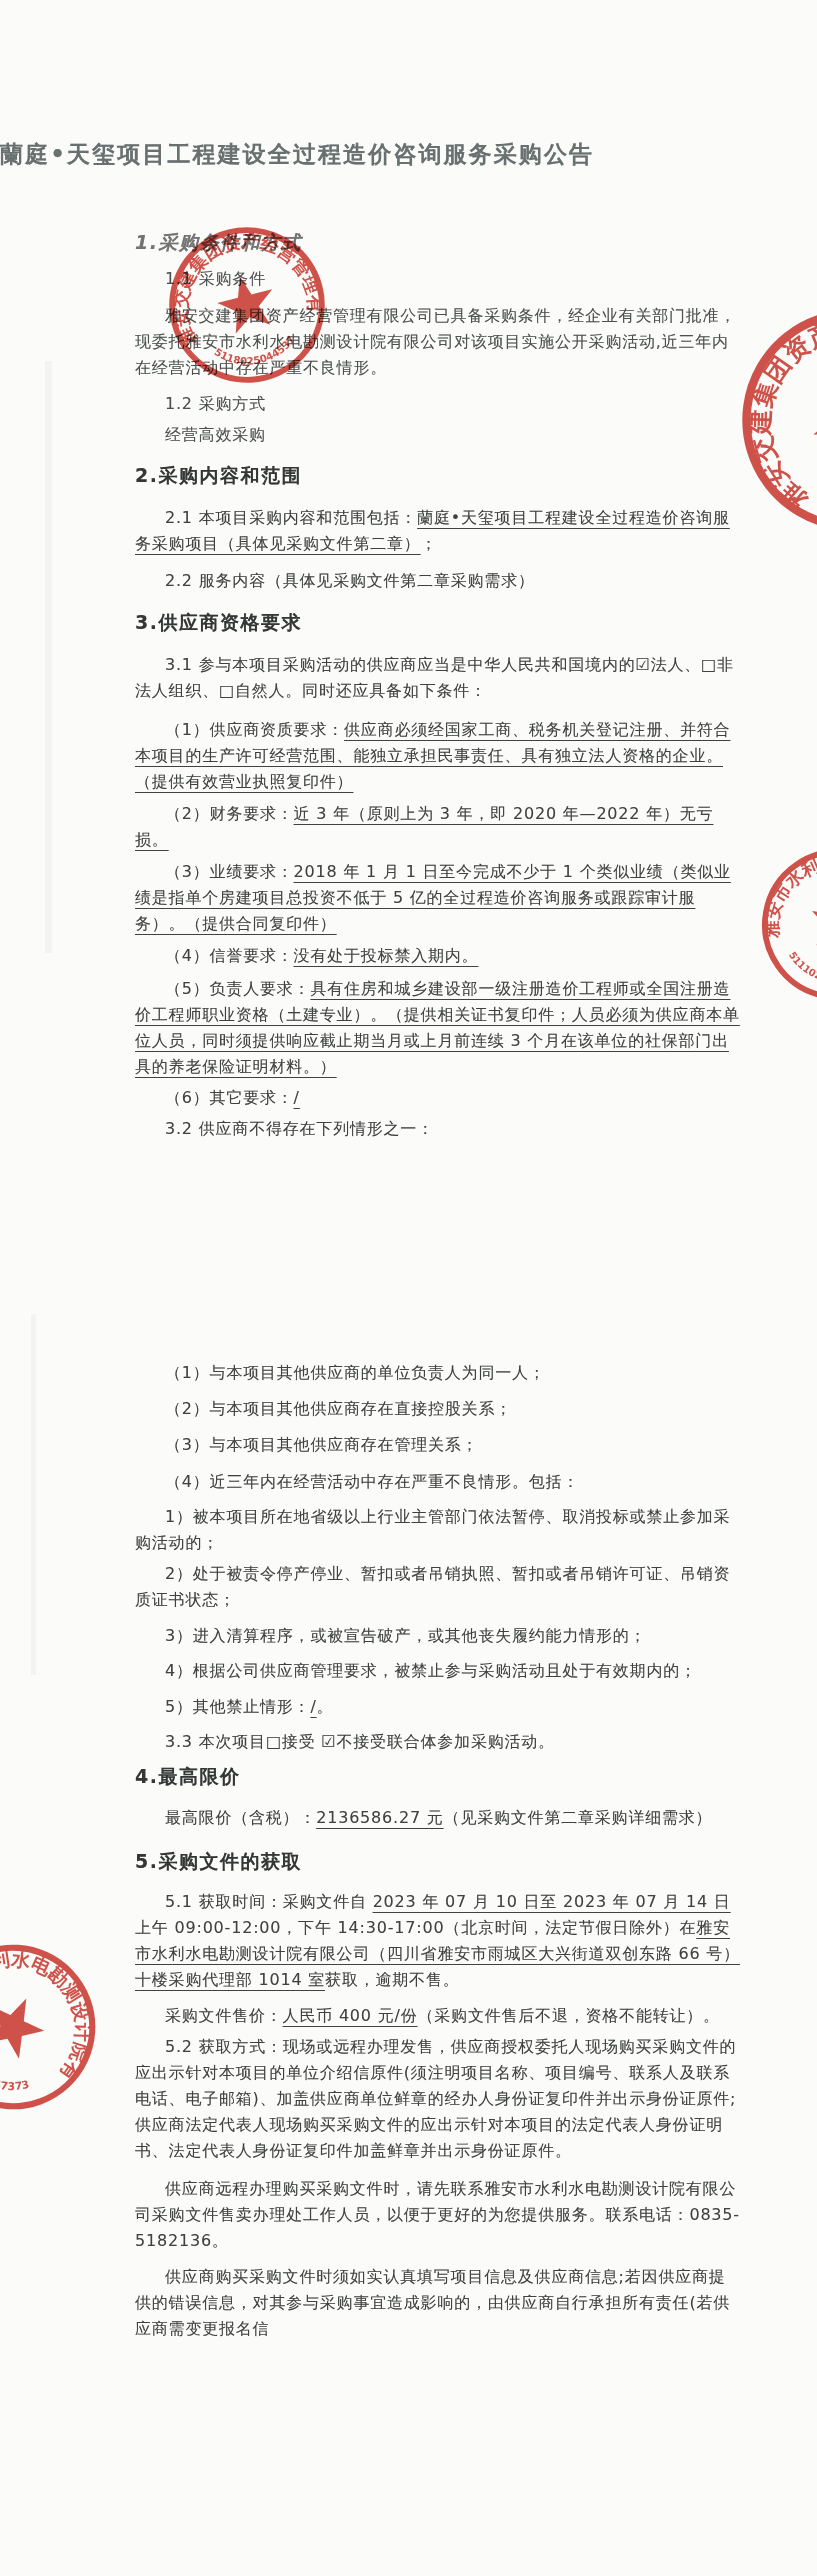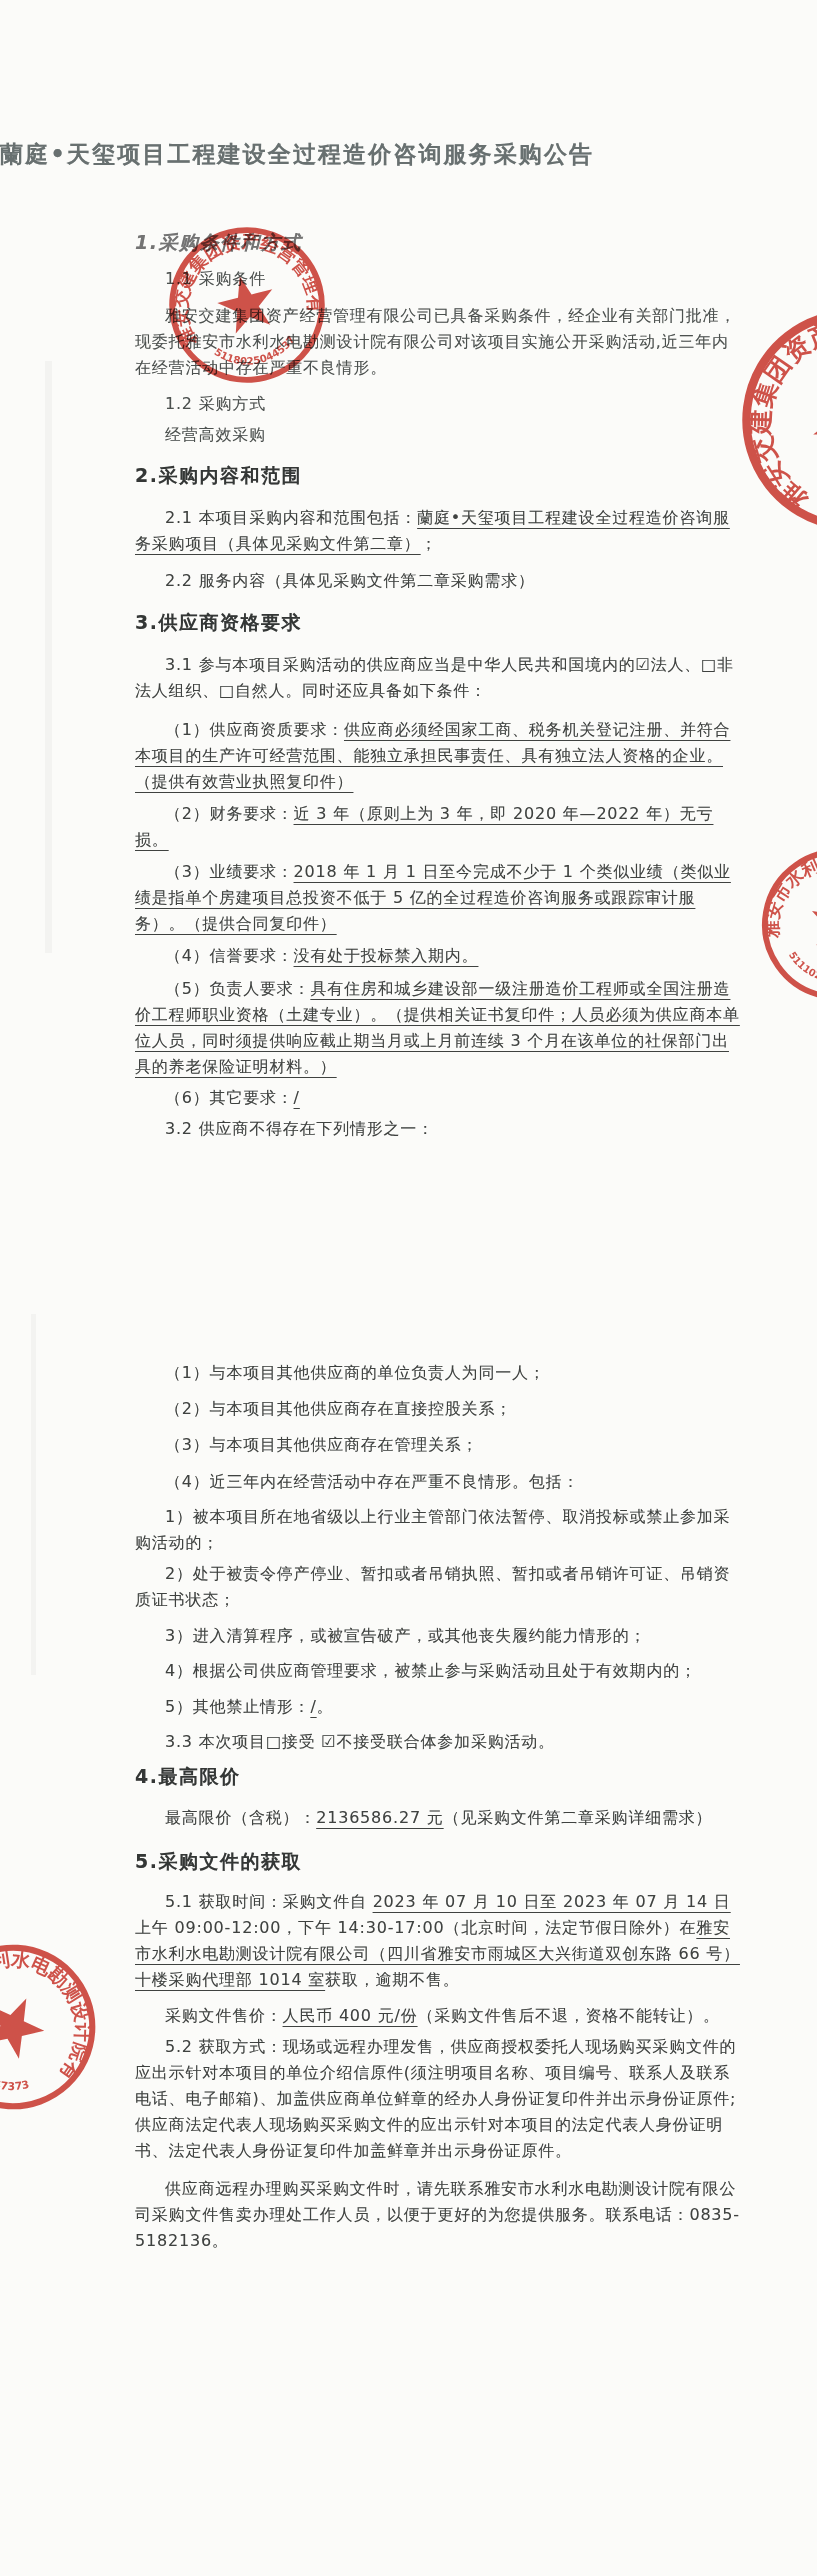--- a/index.html
+++ b/index.html
@@ -93,20 +93,21 @@
     <p class="line indent mt18">3.3 本次项目□接受 ☑不接受联合体参加采购活动。</p>
 
     <p class="heading mt16">4.最高限价</p>
     <p class="line indent mt24"><span>最高限价（含税）：</span><span class="u">2136586.27 元</span><span>（见采购文件第二章采购详细需求）</span></p>
 
     <p class="heading mt28">5.采购文件的获取</p>
     <p class="line indent mt22"><span>5.1 获取时间：采购文件自 </span><span class="u">2023 年 07 月 10 日至 2023 年 07 月 14 日</span><span>上午 09:00-12:00，下午 14:30-17:00（北京时间，法定节假日除外）在</span><span class="u">雅安市水利水电勘测设计院有限公司（四川省雅安市雨城区大兴街道双创东路 66 号）十楼采购代理部 1014 室</span><span>获取，逾期不售。</span></p>
     <p class="line indent mt20"><span>采购文件售价：</span><span class="u">人民币 400 元/份</span><span>（采购文件售后不退，资格不能转让）。</span></p>
     <p class="line indent mt16">5.2 获取方式：现场或远程办理发售，供应商授权委托人现场购买采购文件的应出示针对本项目的单位介绍信原件(须注明项目名称、项目编号、联系人及联系电话、电子邮箱)、加盖供应商单位鲜章的经办人身份证复印件并出示身份证原件;供应商法定代表人现场购买采购文件的应出示针对本项目的法定代表人身份证明书、法定代表人身份证复印件加盖鲜章并出示身份证原件。</p>
     <p class="line indent mt24">供应商远程办理购买采购文件时，请先联系雅安市水利水电勘测设计院有限公司采购文件售卖办理处工作人员，以便于更好的为您提供服务。联系电话：0835-5182136。</p>
+    <p class="line indent mt18">供应商购买采购文件时须如实认真填写项目信息及供应商信息;若因供应商提供的错误信息，对其参与采购事宜造成影响的，由供应商自行承担所有责任(若供应商需变更报名信</p>
 
     <div class="spacer-b"></div>
 
   </div>
 
   <div class="smudge" style="left:45px;top:361px;width:7.2px;height:592px;"></div>
   <div class="smudge" style="left:31px;top:1314px;width:5.2px;height:361px;"></div>
 
   <svg class="stamp" style="left:162px;top:220px;width:170px;height:170px;transform:rotate(-14deg);" viewBox="0 0 200 200">
     <circle cx="100" cy="100" r="88" fill="none" stroke="currentColor" stroke-width="7"></circle>

